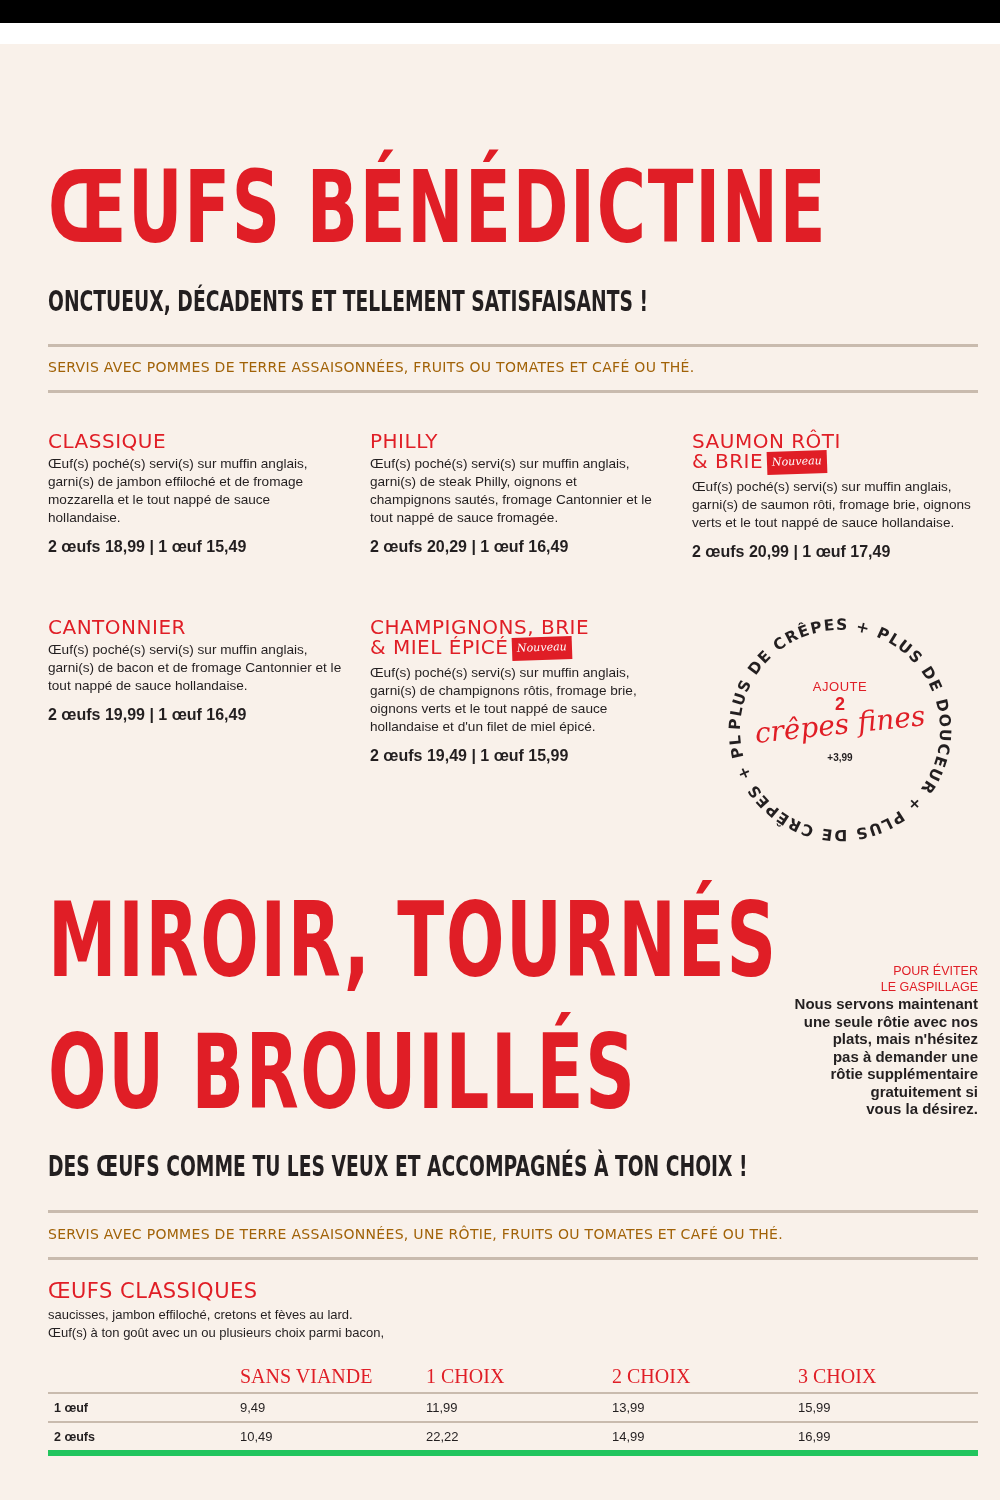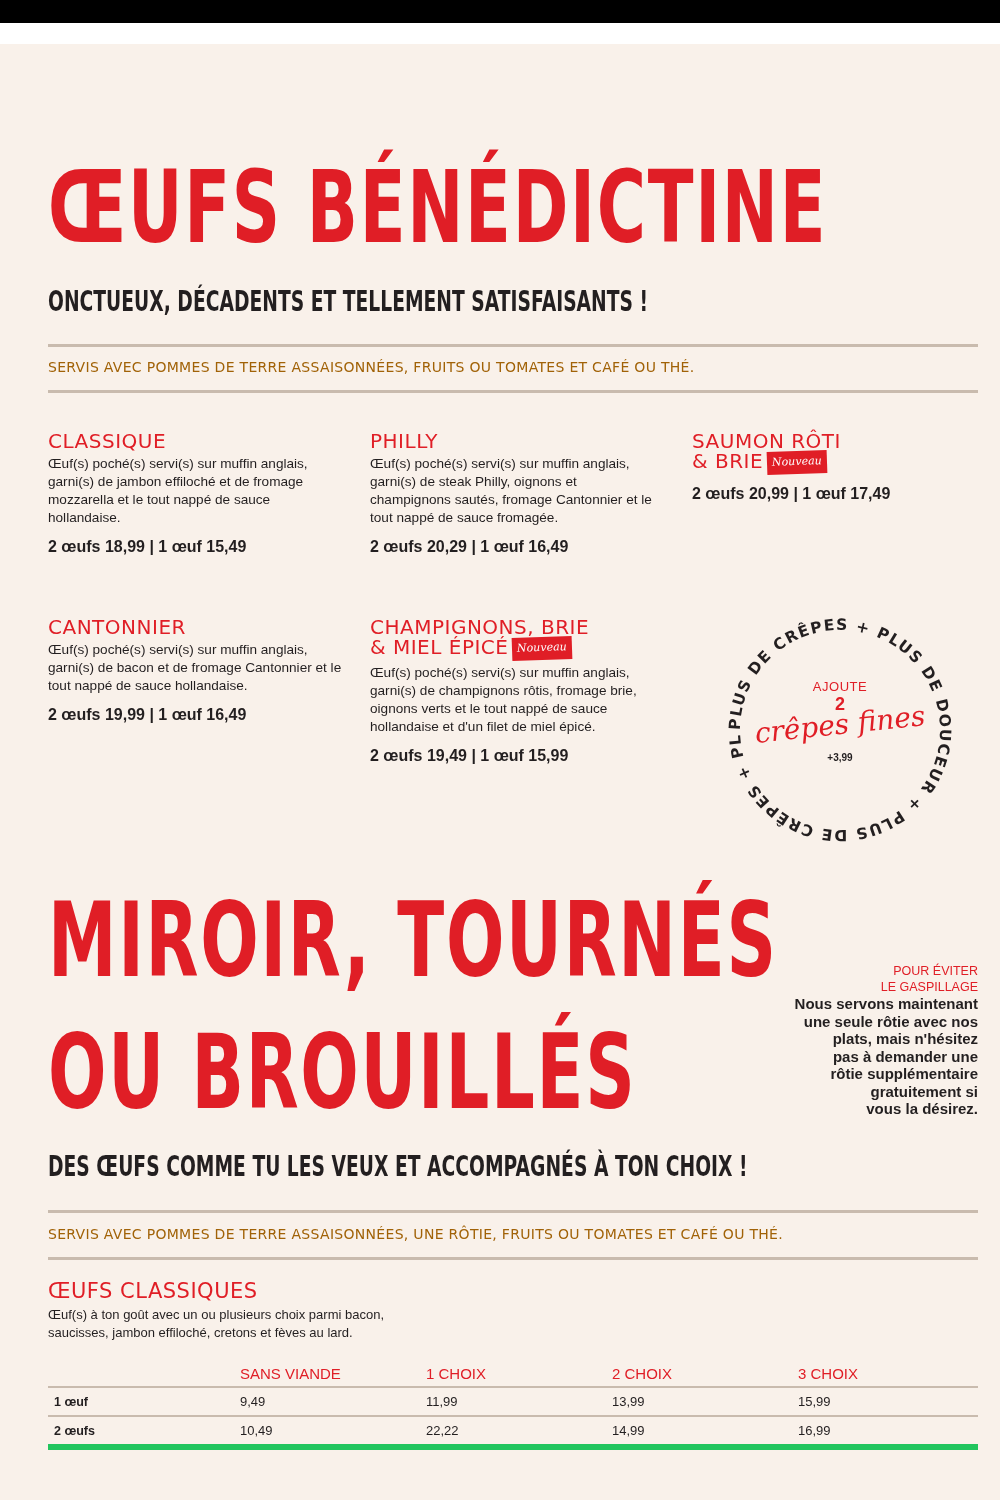--- a/index.html
+++ b/index.html
@@ -42,21 +42,21 @@
 
     .waste { position: absolute; right: 22px; top: 963px; width: 200px; text-align: right; }
     .waste-title { font-size: 12.5px; color: #e01e26; line-height: 16px; }
     .waste-body { font-size: 15px; font-weight: bold; line-height: 17.5px; color: #231f20; }
 
     .classics { position: absolute; left: 48px; top: 1281px; width: 500px; }
     .classics .item-name { font-size: 21px; }
     .classics .item-desc { font-size: 13px; line-height: 18px; margin-top: 5px; }
 
     .price-table { position: absolute; left: 48px; top: 1363px; width: 930px; border-collapse: collapse; }
-    .price-table th { text-align: left; font-weight: normal; color: #e01e26; font-family: Liberation Sans, sans-serif; font-size: 15px; padding: 2px 0 4px; }
+    .price-table th { text-align: left; font-weight: normal; color: #e01e26; font-family: Liberation Serif, serif; font-size: 20px; padding: 2px 0 4px; }
     .price-table td { font-size: 13px; padding: 6px 0 6px; border-top: 2px solid #c9bbae; color: #231f20; }
     .price-table tr:last-child td { border-bottom: 6px solid #22c55e; }
     .price-table td.rowlabel { font-weight: bold; font-size: 12.5px; padding-left: 6px; }
   </style>
 </head>
 <body>
 
 <div class="topbar"></div>
 <div class="whitebar"></div>
 
@@ -76,20 +76,21 @@
   <div class="item-name">PHILLY</div>
   <div class="item-desc">Œuf(s) poché(s) servi(s) sur muffin anglais, garni(s) de steak Philly, oignons et champignons sautés, fromage Cantonnier et le tout nappé de sauce fromagée.</div>
   <div class="item-price">2 œufs 20,29 | 1 œuf 16,49</div>
 </div>
 
 <div class="item" style="left:692px; top:431px; width:280px;">
   <div class="item-name">
     <span>SAUMON RÔTI</span><br>
     <span>&amp; BRIE</span><span class="nouveau">Nouveau</span>
   </div>
+  <div class="item-desc">Œuf(s) poché(s) servi(s) sur muffin anglais, garni(s) de saumon rôti, fromage brie, oignons verts et le tout nappé de sauce hollandaise.</div>
   <div class="item-price">2 œufs 20,99 | 1 œuf 17,49</div>
 </div>
 
 <div class="item" style="left:48px; top:617px;">
   <div class="item-name">CANTONNIER</div>
   <div class="item-desc">Œuf(s) poché(s) servi(s) sur muffin anglais, garni(s) de bacon et de fromage Cantonnier et le tout nappé de sauce hollandaise.</div>
   <div class="item-price">2 œufs 19,99 | 1 œuf 16,49</div>
 </div>
 
 <div class="item" style="left:370px; top:617px; width:295px;">
@@ -138,22 +139,22 @@
 </div>
 
 <div class="sub-title" style="top:1150px; font-size:24px; transform: scaleX(0.78) scaleY(1.2);">DES ŒUFS COMME TU LES VEUX ET ACCOMPAGNÉS À TON CHOIX !</div>
 <div class="rule" style="top:1210px;"></div>
 <div class="served" style="top:1226px;">SERVIS AVEC POMMES DE TERRE ASSAISONNÉES, UNE RÔTIE, FRUITS OU TOMATES ET CAFÉ OU THÉ.</div>
 <div class="rule" style="top:1257px;"></div>
 
 <div class="classics">
   <div class="item-name">ŒUFS CLASSIQUES</div>
   <div class="item-desc">
+    <div>saucisses, jambon effiloché, cretons et fèves au lard.</div>
     <div>Œuf(s) à ton goût avec un ou plusieurs choix parmi bacon,</div>
-    <div>saucisses, jambon effiloché, cretons et fèves au lard.</div>
   </div>
 </div>
 
 <table class="price-table">
   <colgroup>
     <col style="width:192px">
       <col style="width:186px">
       <col style="width:186px">
       <col style="width:186px">
       <col>

